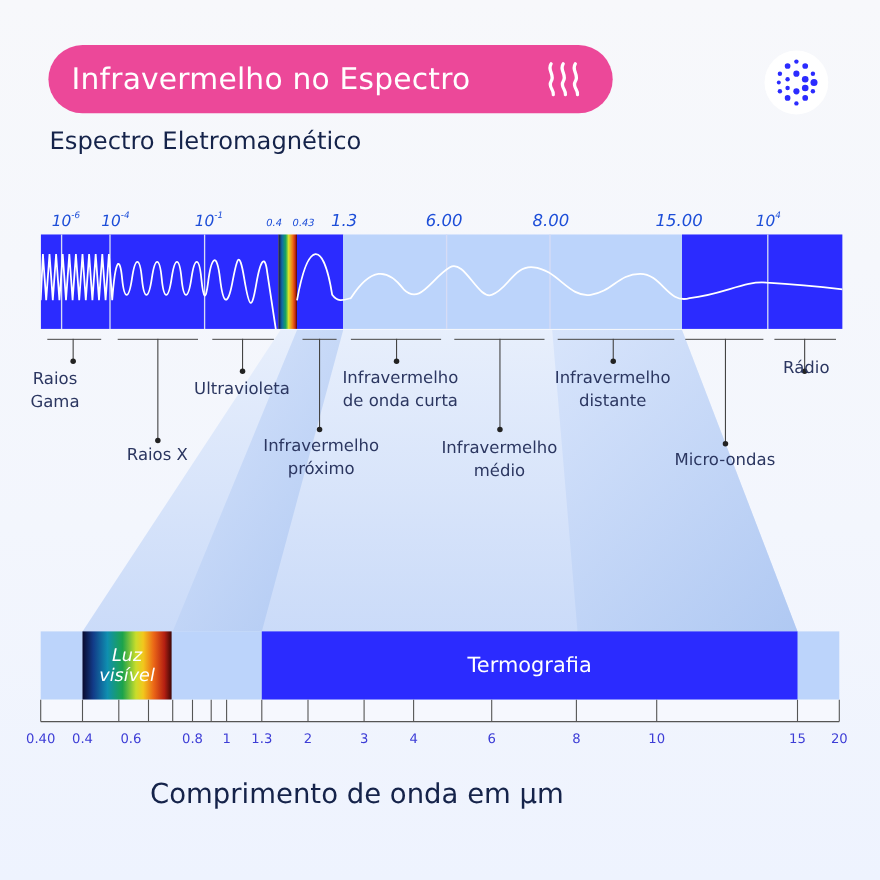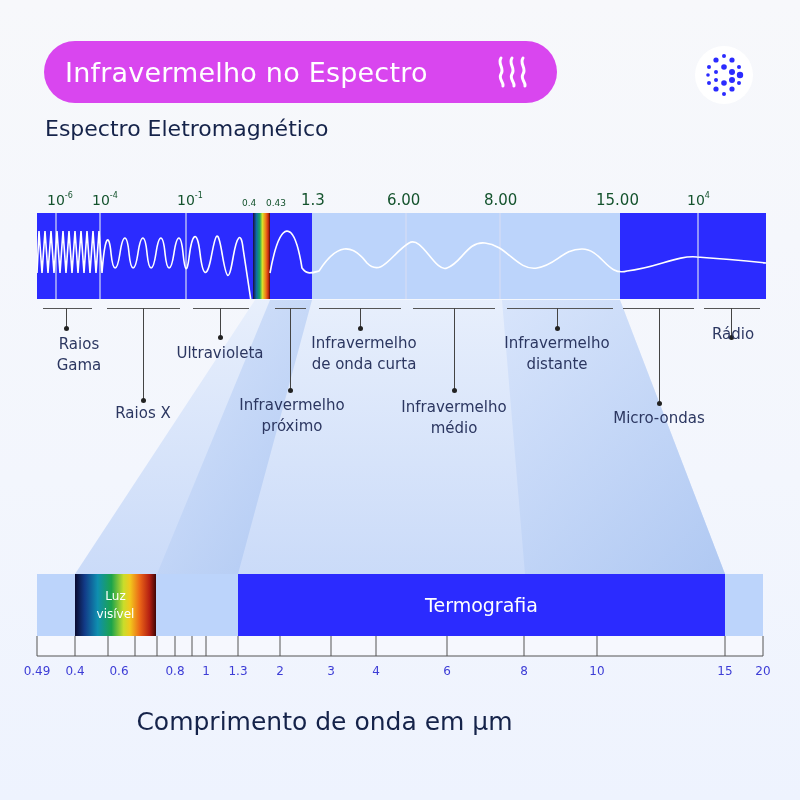--- a/index.html
+++ b/index.html
@@ -5,44 +5,44 @@
   html, body { margin:0; padding:0; }
   body {
     width:800px; height:800px; overflow:hidden; position:relative;
     background: linear-gradient(180deg, #f7f8fb 0%, #f3f6fd 60%, #eef3fe 100%);
     font-family: "DejaVu Sans", sans-serif;
     color:#15234a;
   }
   .abs { position:absolute; }
   .pill {
     left:44px; top:41px; width:513px; height:62px; border-radius:31px;
-    background:#d946ef; color:#fff; display:flex; align-items:center;
+    background:#ec4899; color:#fff; display:flex; align-items:center;
   }
   .pill-title { font-size:27px; margin-left:21px; letter-spacing:0.2px; }
   .pill-icon { position:absolute; left:451px; top:14px; }
   .logo {
     left:695px; top:46px; width:58px; height:58px; border-radius:50%;
     background:#fff;
   }
   .subtitle { left:45px; top:116px; font-size:22px; color:#15234a; }
-  .top-label { font-size:14px; color:#14532d; white-space:nowrap; }
+  .top-label { font-size:14px; color:#1d4ed8; white-space:nowrap;font-style:italic; }
   .top-label sup { font-size:8px; vertical-align:7px; }
   .top-label.small { font-size:9px; }
   .spec { left:37px; top:213px; width:729px; height:86px; }
   .bracket-line { position:absolute; height:1px; background:#555; }
   .stem { position:absolute; width:1px; background:#444; }
   .dot { position:absolute; width:5px; height:5px; border-radius:50%; background:#222; }
   .band-label {
     position:absolute; font-size:15px; color:#2c3761; text-align:center;
     line-height:21px; white-space:nowrap; transform:translateX(-50%);
   }
   .bottom-bar { left:37px; top:574px; width:726px; height:62px; }
   .tick-label { position:absolute; top:664px; font-size:12px; color:#3d3dd6; transform:translateX(-50%); }
   .axis-title { left:0; width:649px; top:707px; text-align:center; font-size:25px; color:#15234a; }
-  .vis-label { color:#fff; font-size:12px; text-align:center; line-height:18px; }
+  .vis-label { color:#fff; font-size:16px; text-align:center; line-height:18px;font-style:italic; }
   .termo-label { color:#fff; font-size:19px; }
 </style>
 </head>
 <body>
 
 <div class="abs pill">
   <span class="pill-title">Infravermelho no Espectro</span>
   <svg class="pill-icon" width="36" height="34" viewBox="0 0 36 34">
     <path d="M6 3 C2 9, 10 13, 6 19 C3 24, 9 27, 8 31" stroke="#fff" stroke-width="3" fill="none" stroke-linecap="round"></path>
     <path d="M17 3 C13 9, 21 13, 17 19 C14 24, 20 27, 19 31" stroke="#fff" stroke-width="3" fill="none" stroke-linecap="round"></path>
@@ -147,21 +147,21 @@
        C68,20 72,20 74,40 S80,60 83,40 S90,20 92,40 S98,60 101,40 S108,20 110,40 S116,60 119,40 S126,20 128,40 S134,60 137,40 S144,20 146,40 S150,60 152,45
        C155,20 160,15 163,40 S170,65 174,45 S180,10 185,40 S192,68 196,45 S204,18 206,35 L214,88"></path>
   <path fill="none" stroke="#ffffff" stroke-width="1.6" d="M233,60 C243,5 257,5 265,55 C270,62 275,60 282,58 C300,30 315,30 330,50 C345,65 355,40 372,30 C385,22 398,60 410,55 C425,50 430,28 448,30 C470,32 480,58 500,55 C520,52 525,36 545,36 C565,36 570,64 590,58 C620,55 640,42 660,44 C690,46 710,48 729,50"></path>
 </svg>
 
 <div>
 
   <div class="bracket-line" style="left:43px;top:308px;width:49px"></div>
   <div class="stem" style="left:66px;top:308px;height:20px"></div>
   <div class="dot" style="left:64px;top:326px"></div>
-  <div class="band-label" style="left:79px;top:334px"><span>Raios</span><br><span>Gama</span></div>
+  <div class="band-label" style="left:50px;top:334px"><span>Raios</span><br><span>Gama</span></div>
 
   <div class="bracket-line" style="left:107px;top:308px;width:73px"></div>
   <div class="stem" style="left:143px;top:308px;height:92px"></div>
   <div class="dot" style="left:141px;top:398px"></div>
   <div class="band-label" style="left:143px;top:403px">Raios X</div>
 
   <div class="bracket-line" style="left:193px;top:308px;width:56px"></div>
   <div class="stem" style="left:220px;top:308px;height:28px"></div>
   <div class="dot" style="left:218px;top:335px"></div>
   <div class="band-label" style="left:220px;top:343px">Ultravioleta</div>
@@ -225,21 +225,21 @@
     <line x1="331" y1="0" x2="331" y2="20"></line>
     <line x1="376" y1="0" x2="376" y2="20"></line>
     <line x1="447" y1="0" x2="447" y2="20"></line>
     <line x1="524" y1="0" x2="524" y2="20"></line>
     <line x1="597" y1="0" x2="597" y2="20"></line>
     <line x1="725" y1="0" x2="725" y2="20"></line>
     <line x1="763" y1="0" x2="763" y2="20"></line>
   </g>
 </svg>
 
-<div class="tick-label" style="left:37px">0.49</div>
+<div class="tick-label" style="left:37px">0.40</div>
 <div class="tick-label" style="left:75px">0.4</div>
 <div class="tick-label" style="left:119px">0.6</div>
 <div class="tick-label" style="left:175px">0.8</div>
 <div class="tick-label" style="left:206px">1</div>
 <div class="tick-label" style="left:238px">1.3</div>
 <div class="tick-label" style="left:280px">2</div>
 <div class="tick-label" style="left:331px">3</div>
 <div class="tick-label" style="left:376px">4</div>
 <div class="tick-label" style="left:447px">6</div>
 <div class="tick-label" style="left:524px">8</div>

